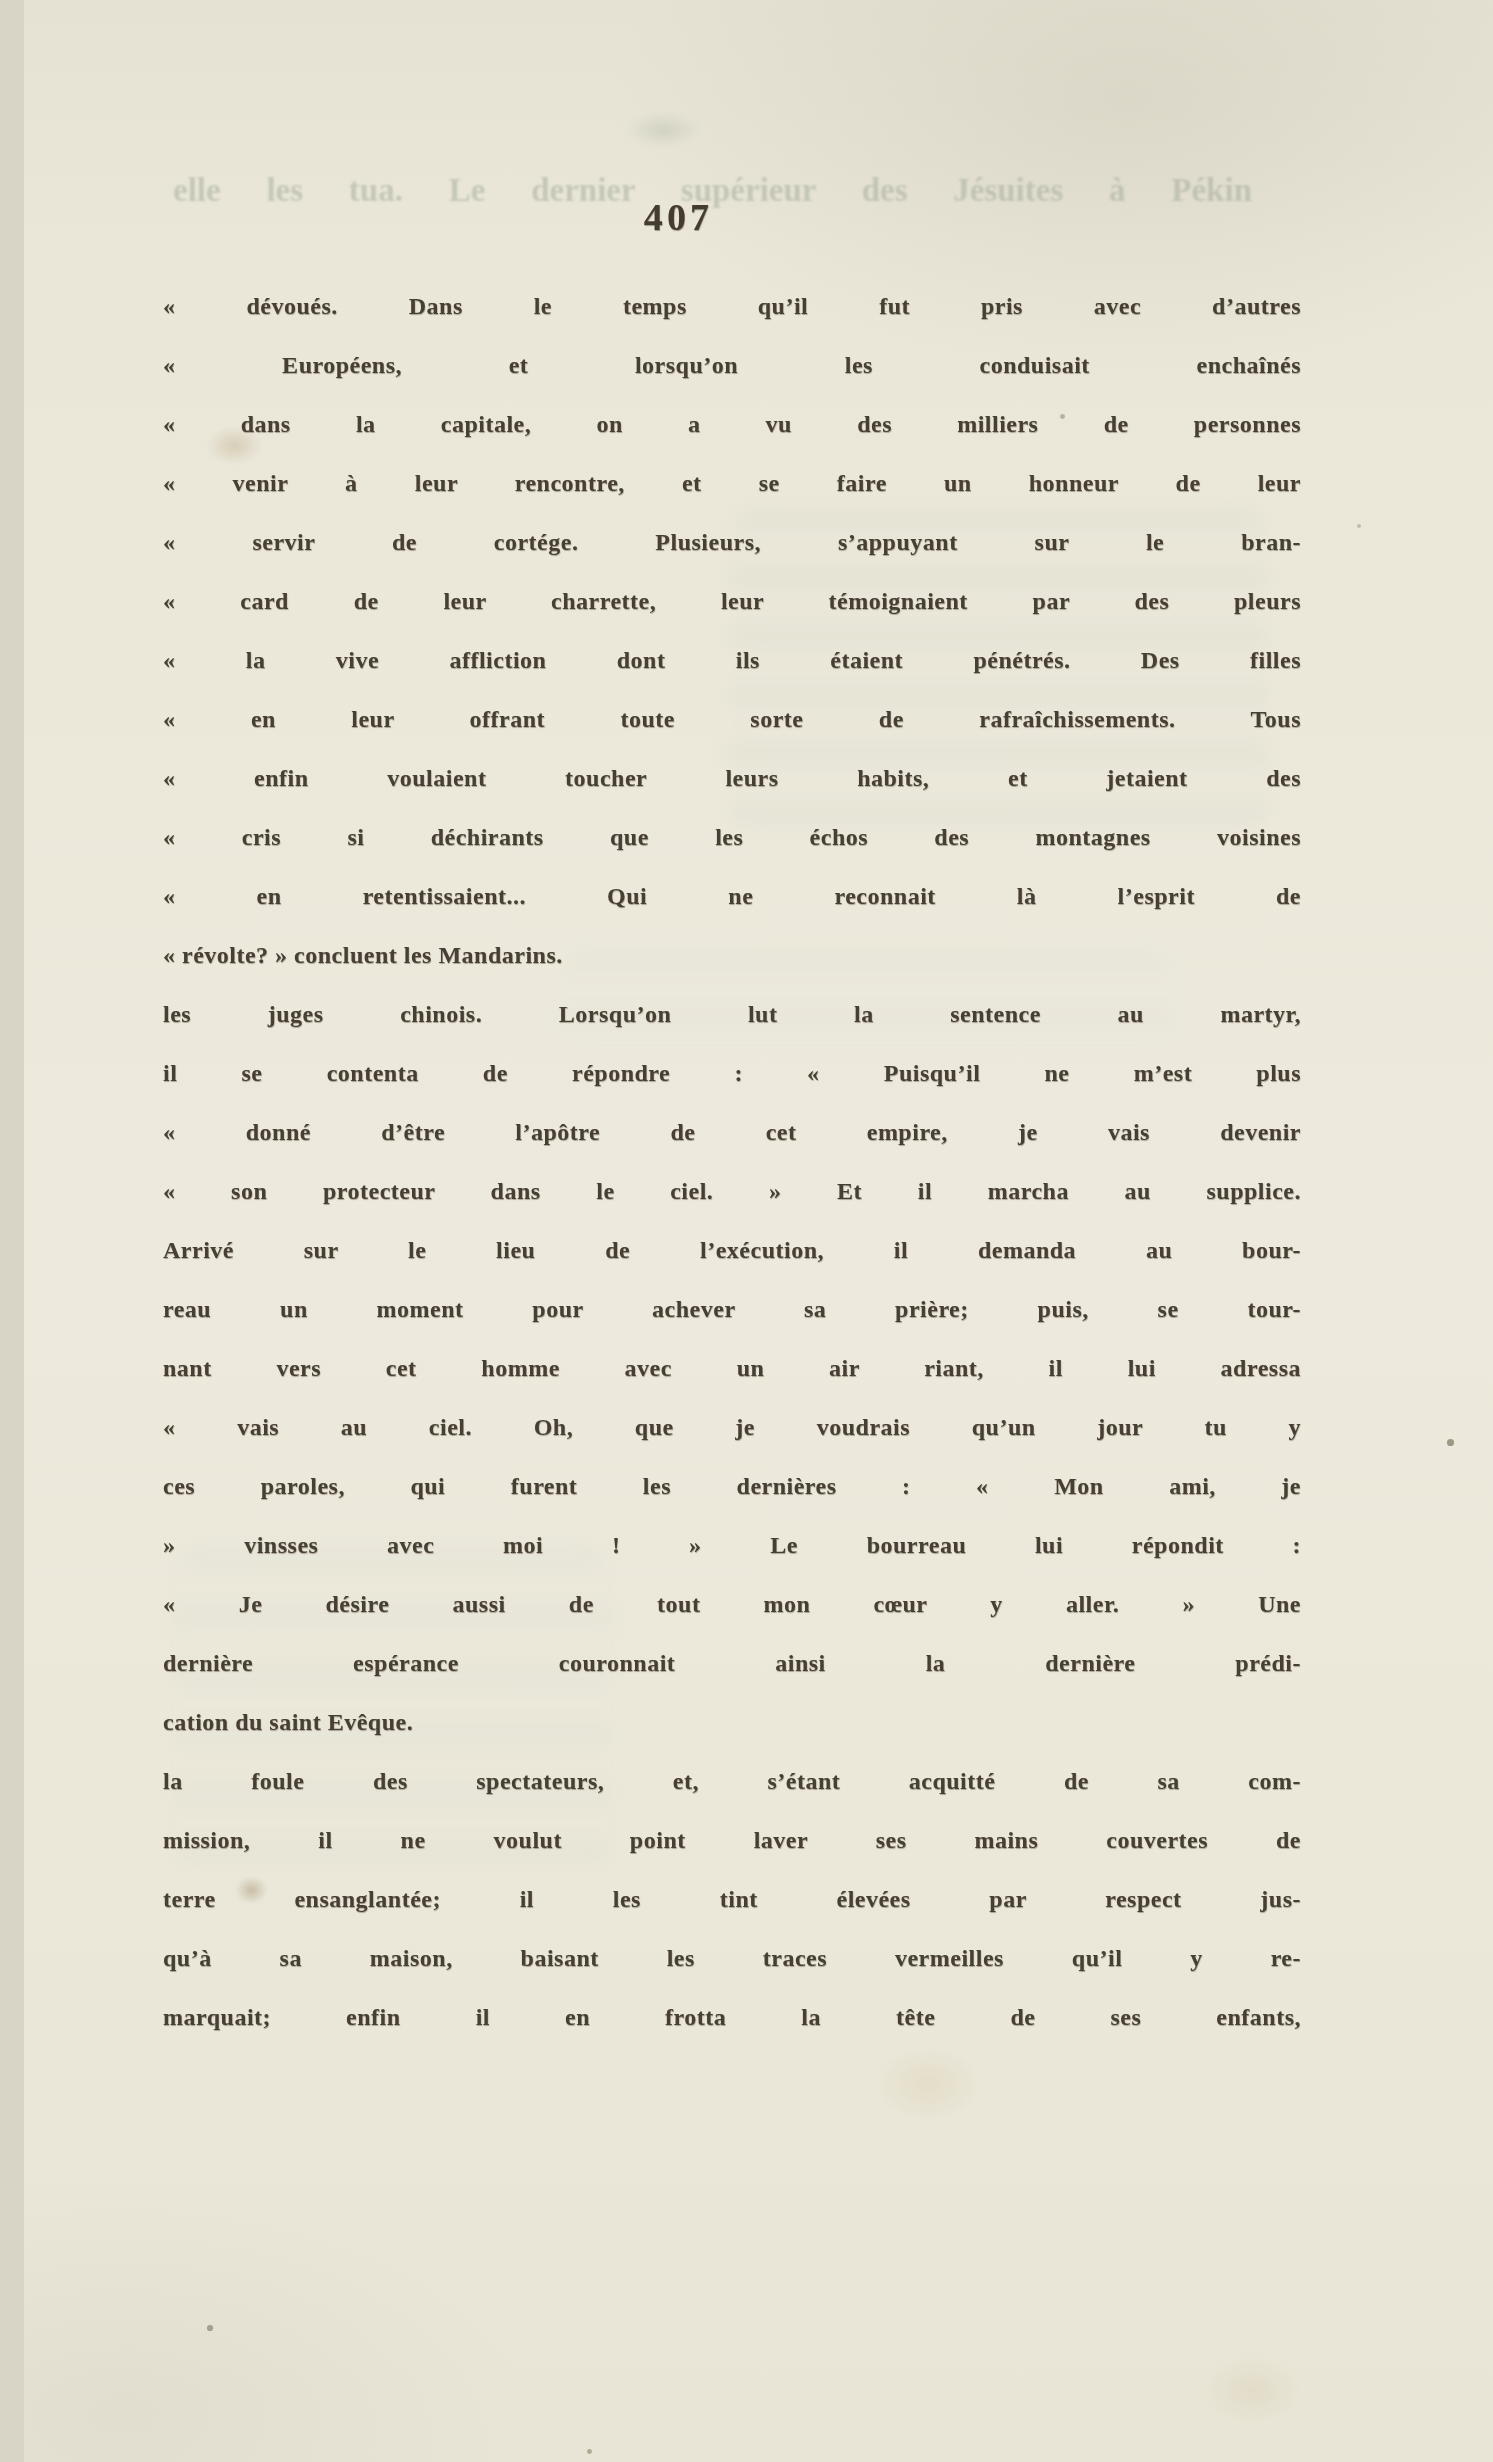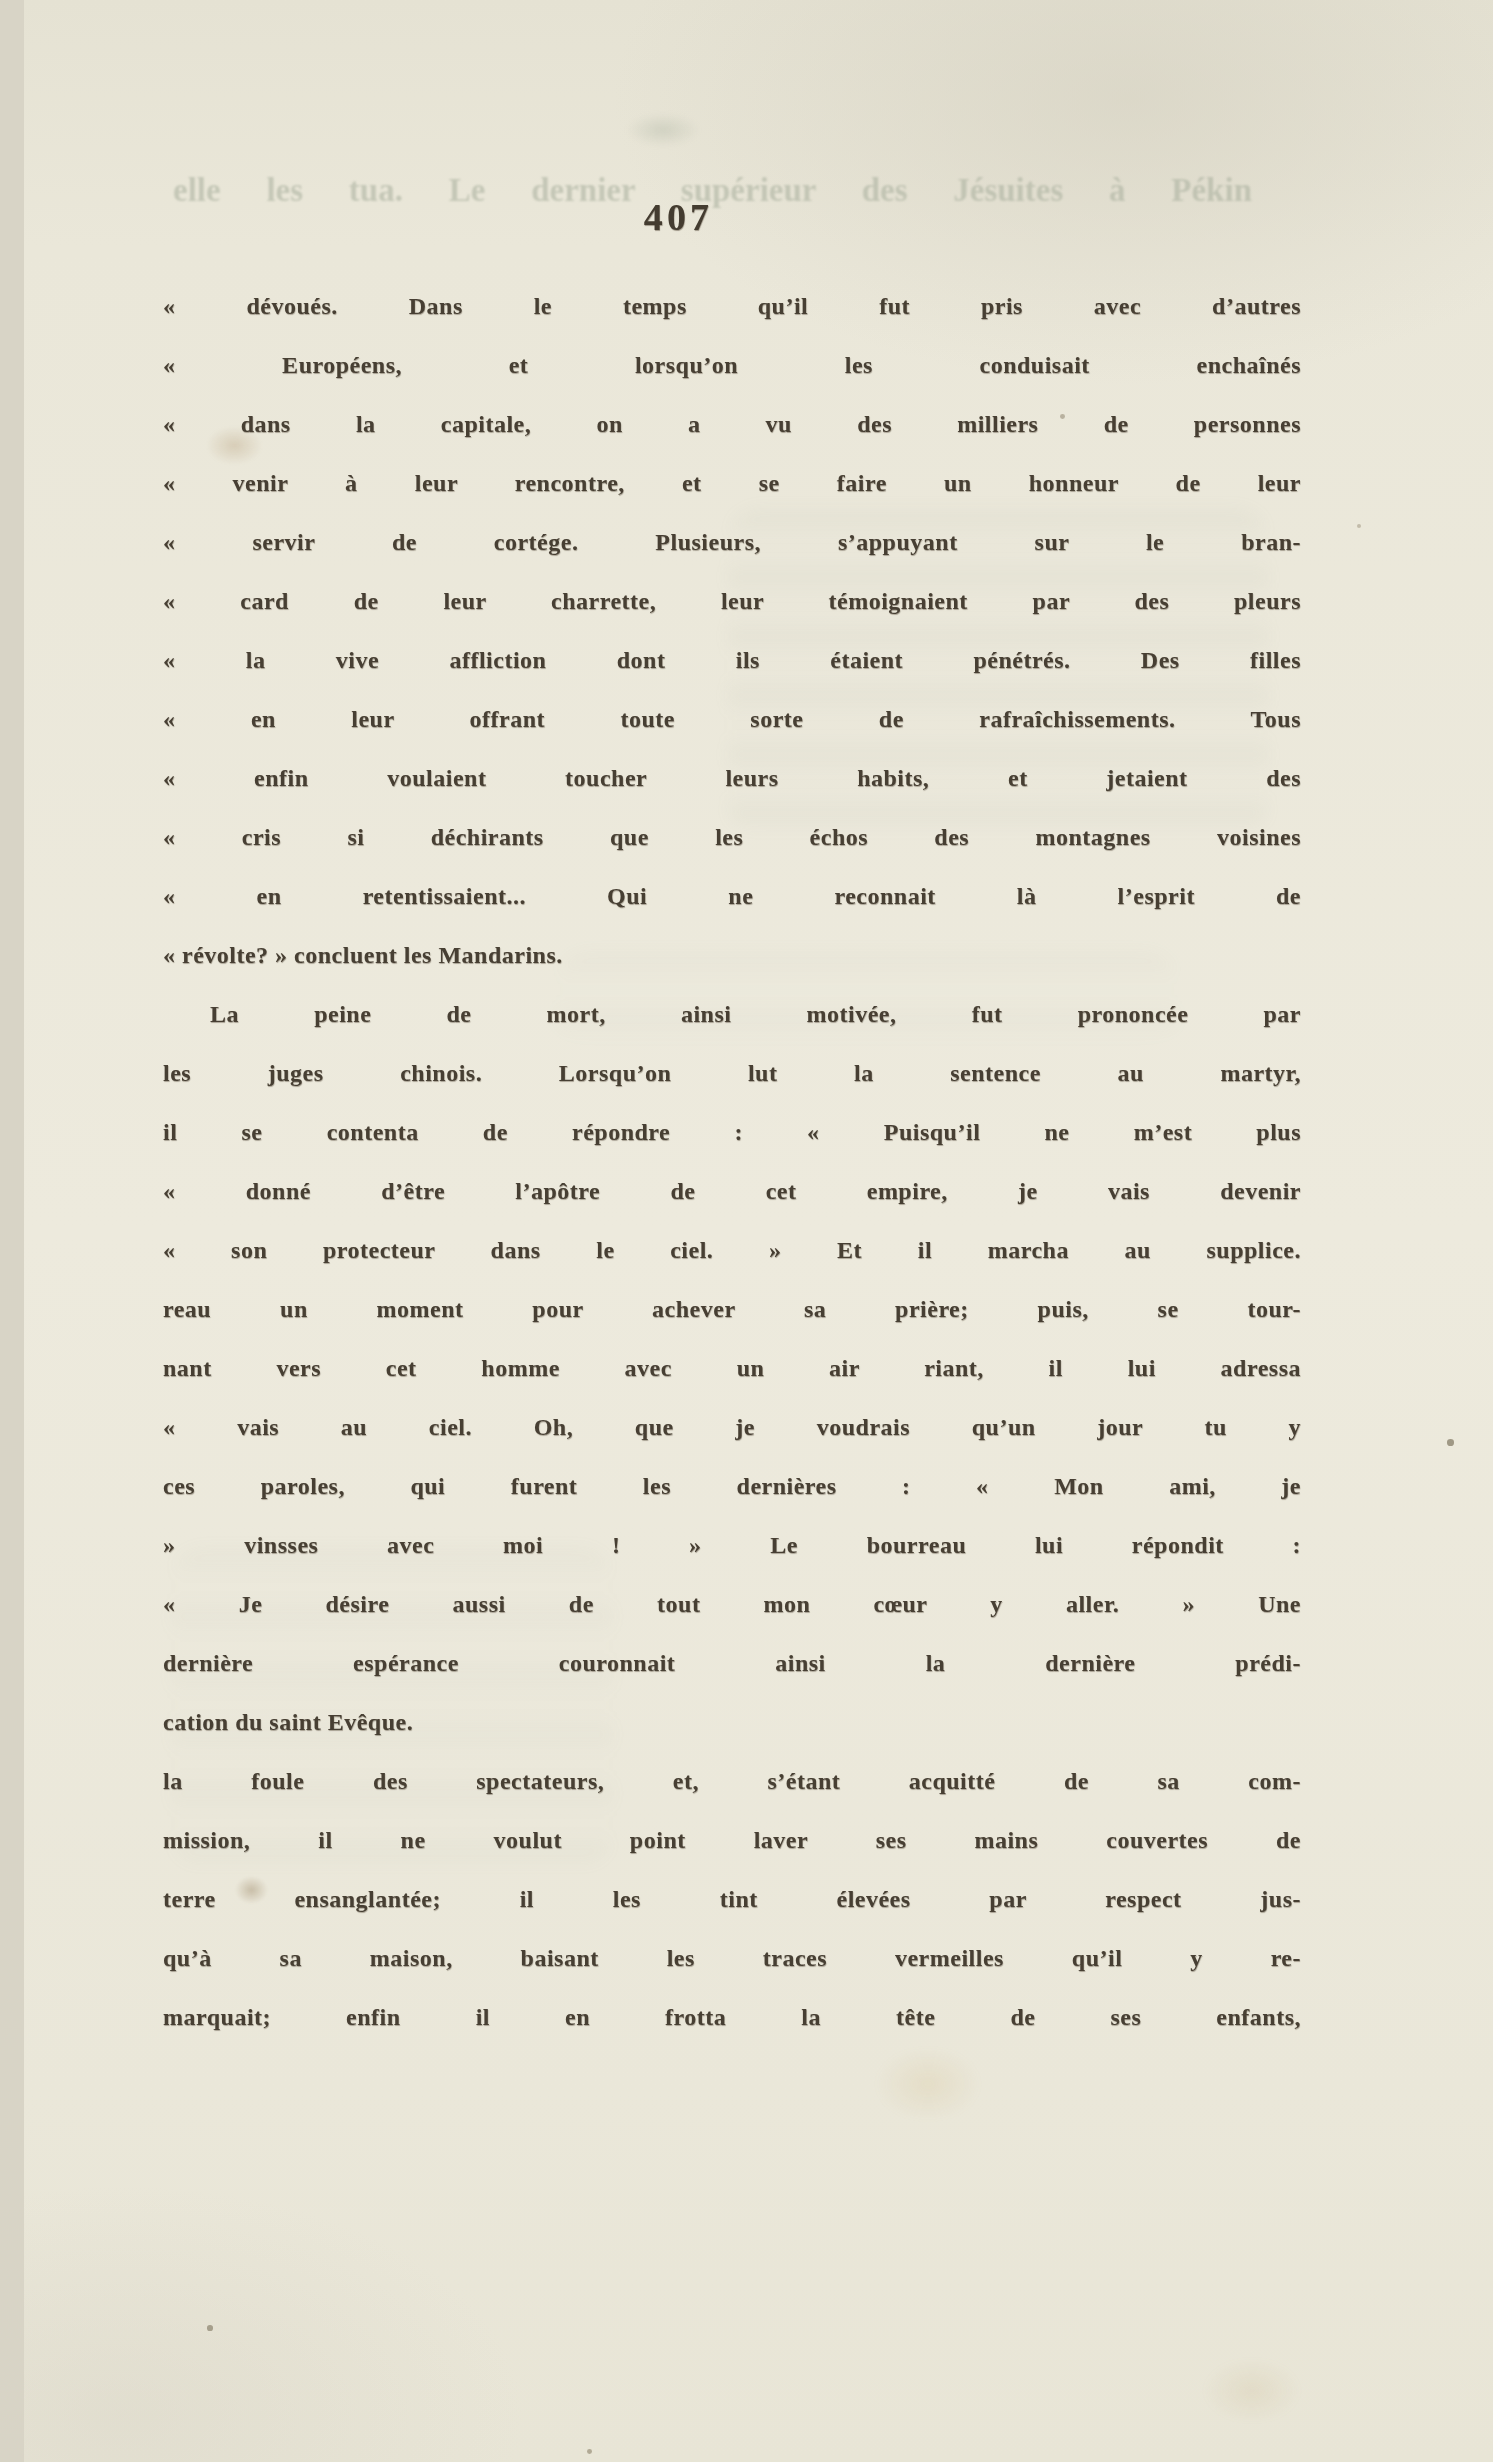--- a/index.html
+++ b/index.html
@@ -145,25 +145,25 @@
       <div class="line">« dans la capitale, on a vu des milliers de personnes</div>
       <div class="line">« venir à leur rencontre, et se faire un honneur de leur</div>
       <div class="line">« servir de cortége. Plusieurs, s’appuyant sur le bran-</div>
       <div class="line">« card de leur charrette, leur témoignaient par des pleurs</div>
       <div class="line">« la vive affliction dont ils étaient pénétrés. Des filles</div>
       <div class="line">« en leur offrant toute sorte de rafraîchissements. Tous</div>
       <div class="line">« enfin voulaient toucher leurs habits, et jetaient des</div>
       <div class="line">« cris si déchirants que les échos des montagnes voisines</div>
       <div class="line">« en retentissaient... Qui ne reconnait là l’esprit de</div>
       <div class="line para-end">« révolte? » concluent les Mandarins.</div>
-      <div class="line indent">La peine de mort, ainsi motivée, fut prononcée par</div>
       <div class="line">les juges chinois. Lorsqu’on lut la sentence au martyr,</div>
       <div class="line">il se contenta de répondre : « Puisqu’il ne m’est plus</div>
       <div class="line">« donné d’être l’apôtre de cet empire, je vais devenir</div>
       <div class="line">« son protecteur dans le ciel. » Et il marcha au supplice.</div>
+      <div class="line">Arrivé sur le lieu de l’exécution, il demanda au bour-</div>
       <div class="line">reau un moment pour achever sa prière; puis, se tour-</div>
       <div class="line">nant vers cet homme avec un air riant, il lui adressa</div>
       <div class="line">« vais au ciel. Oh, que je voudrais qu’un jour tu y</div>
       <div class="line">ces paroles, qui furent les dernières : « Mon ami, je</div>
       <div class="line">» vinsses avec moi ! » Le bourreau lui répondit :</div>
       <div class="line">« Je désire aussi de tout mon cœur y aller. » Une</div>
       <div class="line">dernière espérance couronnait ainsi la dernière prédi-</div>
       <div class="line para-end">cation du saint Evêque.</div>
       <div class="line">la foule des spectateurs, et, s’étant acquitté de sa com-</div>
       <div class="line">mission, il ne voulut point laver ses mains couvertes de</div>

